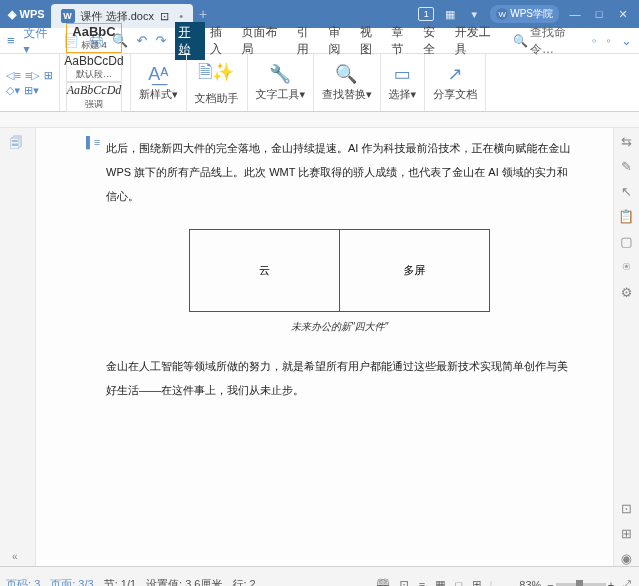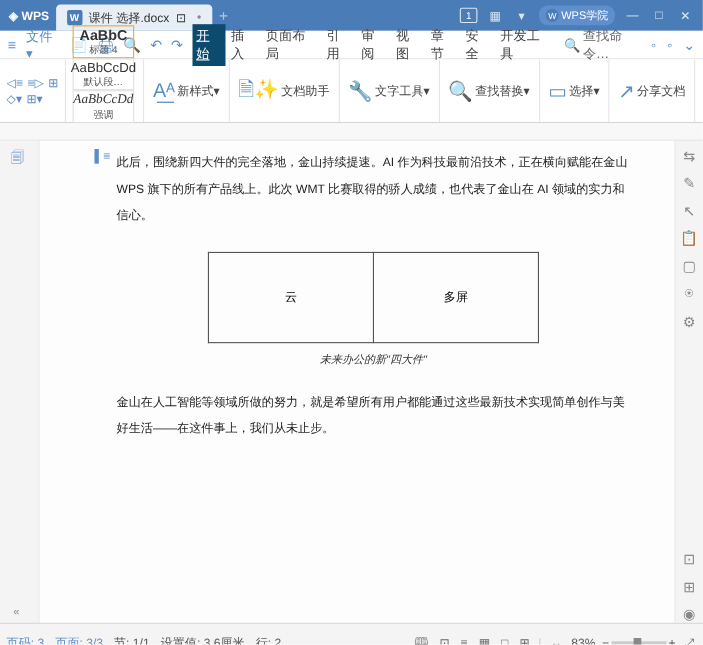--- a/index.html
+++ b/index.html
@@ -35,21 +35,21 @@
 .ribbon-group { border-right: 1px solid #e5e5e5; display: flex; flex-direction: column; justify-content: center; padding: 2px 6px; }
 .rg-icons { display: flex; flex-direction: column; gap: 2px; color: #5b8cc9; font-size: 11px; }
 .rg-icons div { display: flex; gap: 4px; }
 .style-gallery { display: flex; align-items: center; }
 .style-item { border: 1px solid #e0e0e0; width: 56px; height: 40px; display: flex; flex-direction: column; align-items: center; justify-content: center; margin-right: 2px; font-size: 9px; color: #555; }
 .style-item.sel { border-color: #f5a623; }
 .style-preview { font-size: 12px; color: #333; }
 .style-preview.big { font-weight: bold; font-size: 13px; }
 .style-preview.italic { font-style: italic; font-family: serif; }
 .style-arrow { display: flex; flex-direction: column; color: #888; font-size: 8px; padding: 0 2px; gap: 2px; }
-.rg-btn { display: flex; flex-direction: row; align-items: center; justify-content: center; padding: 2px 8px; font-size: 11px; color: #444; gap: 2px; }
+.rg-btn { display: flex; flex-direction: column; align-items: center; justify-content: center; padding: 2px 8px; font-size: 11px; color: #444; gap: 2px; }
 .rg-btn .bic { color: #5b8cc9; font-size: 18px; }
 
 
 .ruler { height: 16px; background: #f8f8f8; border-bottom: 1px solid #e5e5e5; position: relative; }
 
 
 .doc-area { display: flex; height: calc(586px - 28px - 26px - 58px - 16px - 20px); }
 .left-gutter { width: 36px; background: #f4f4f4; border-right: 1px solid #e5e5e5; position: relative; }
 .left-gutter .ic { position: absolute; top: 6px; left: 10px; color: #5b8cc9; font-size: 12px; }
 .left-gutter .arrow-up { position: absolute; bottom: 4px; left: 12px; color: #888; font-size: 10px; }

